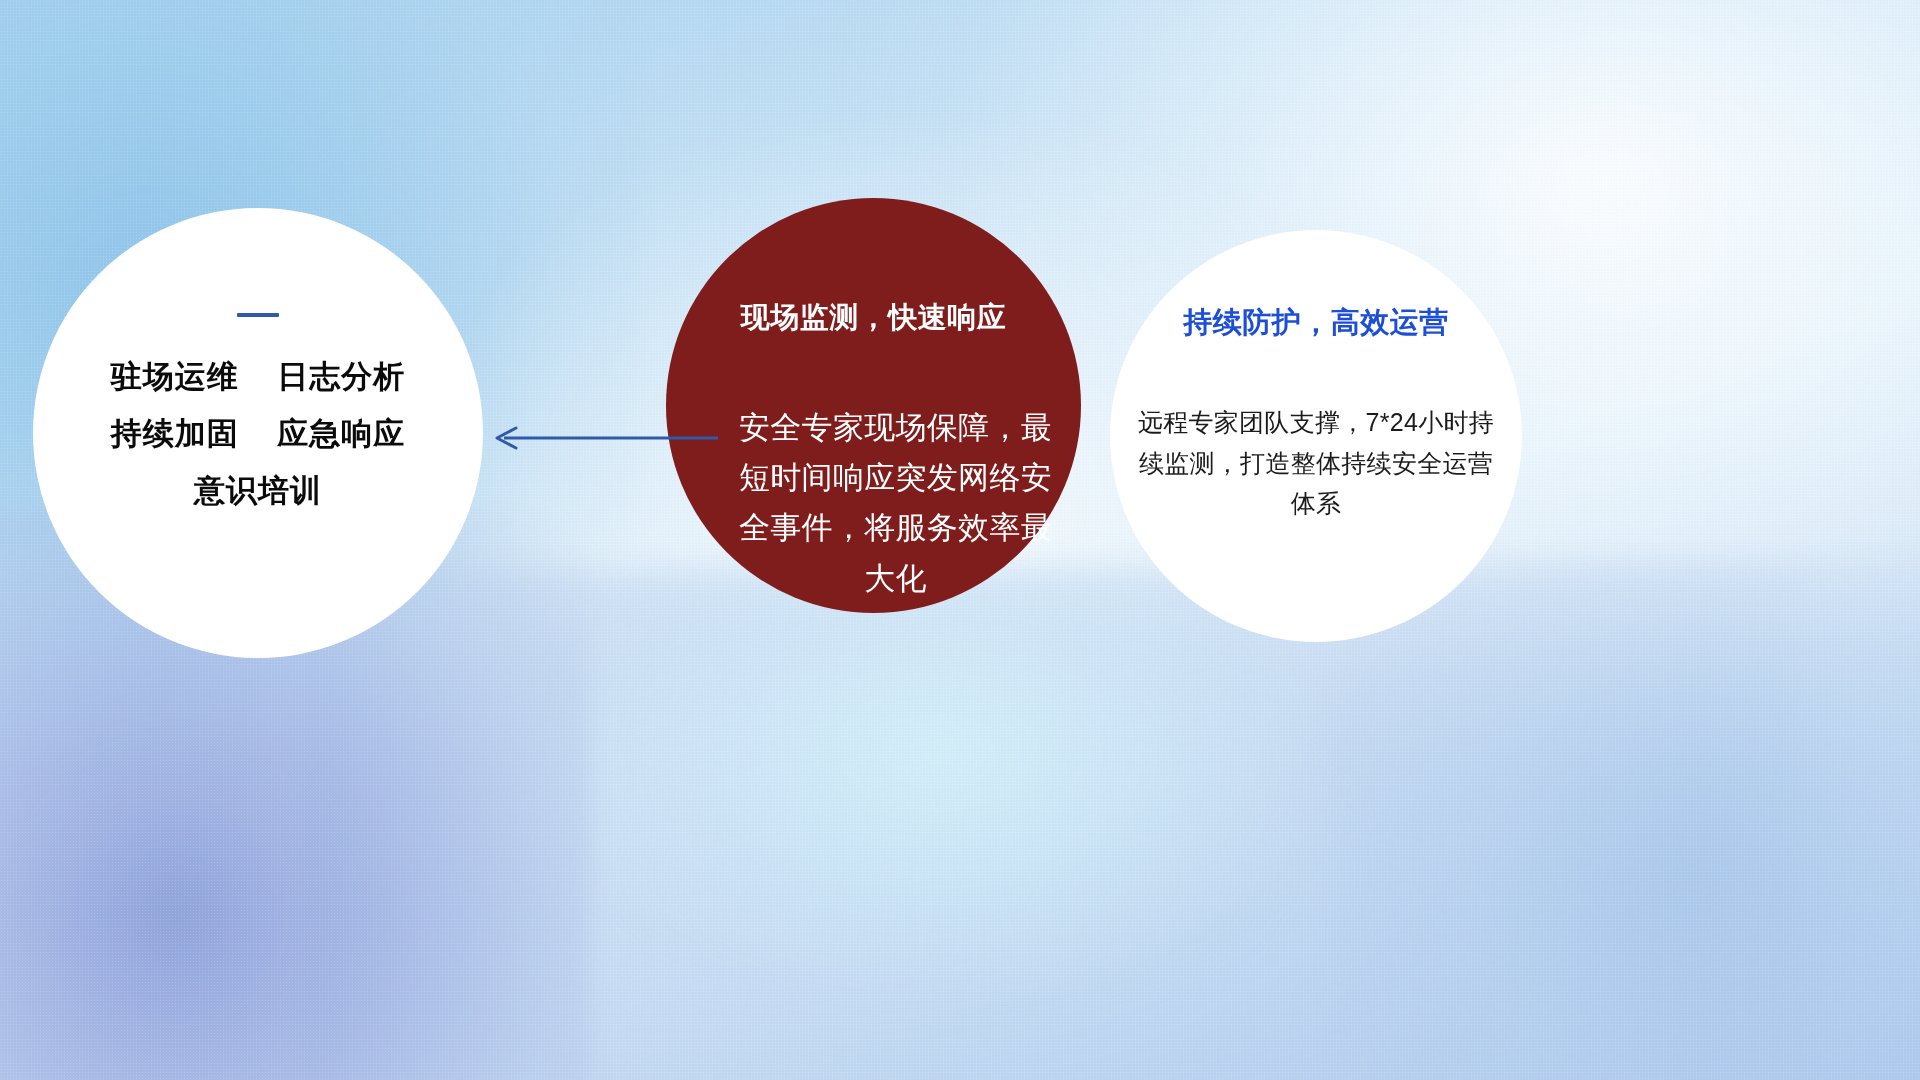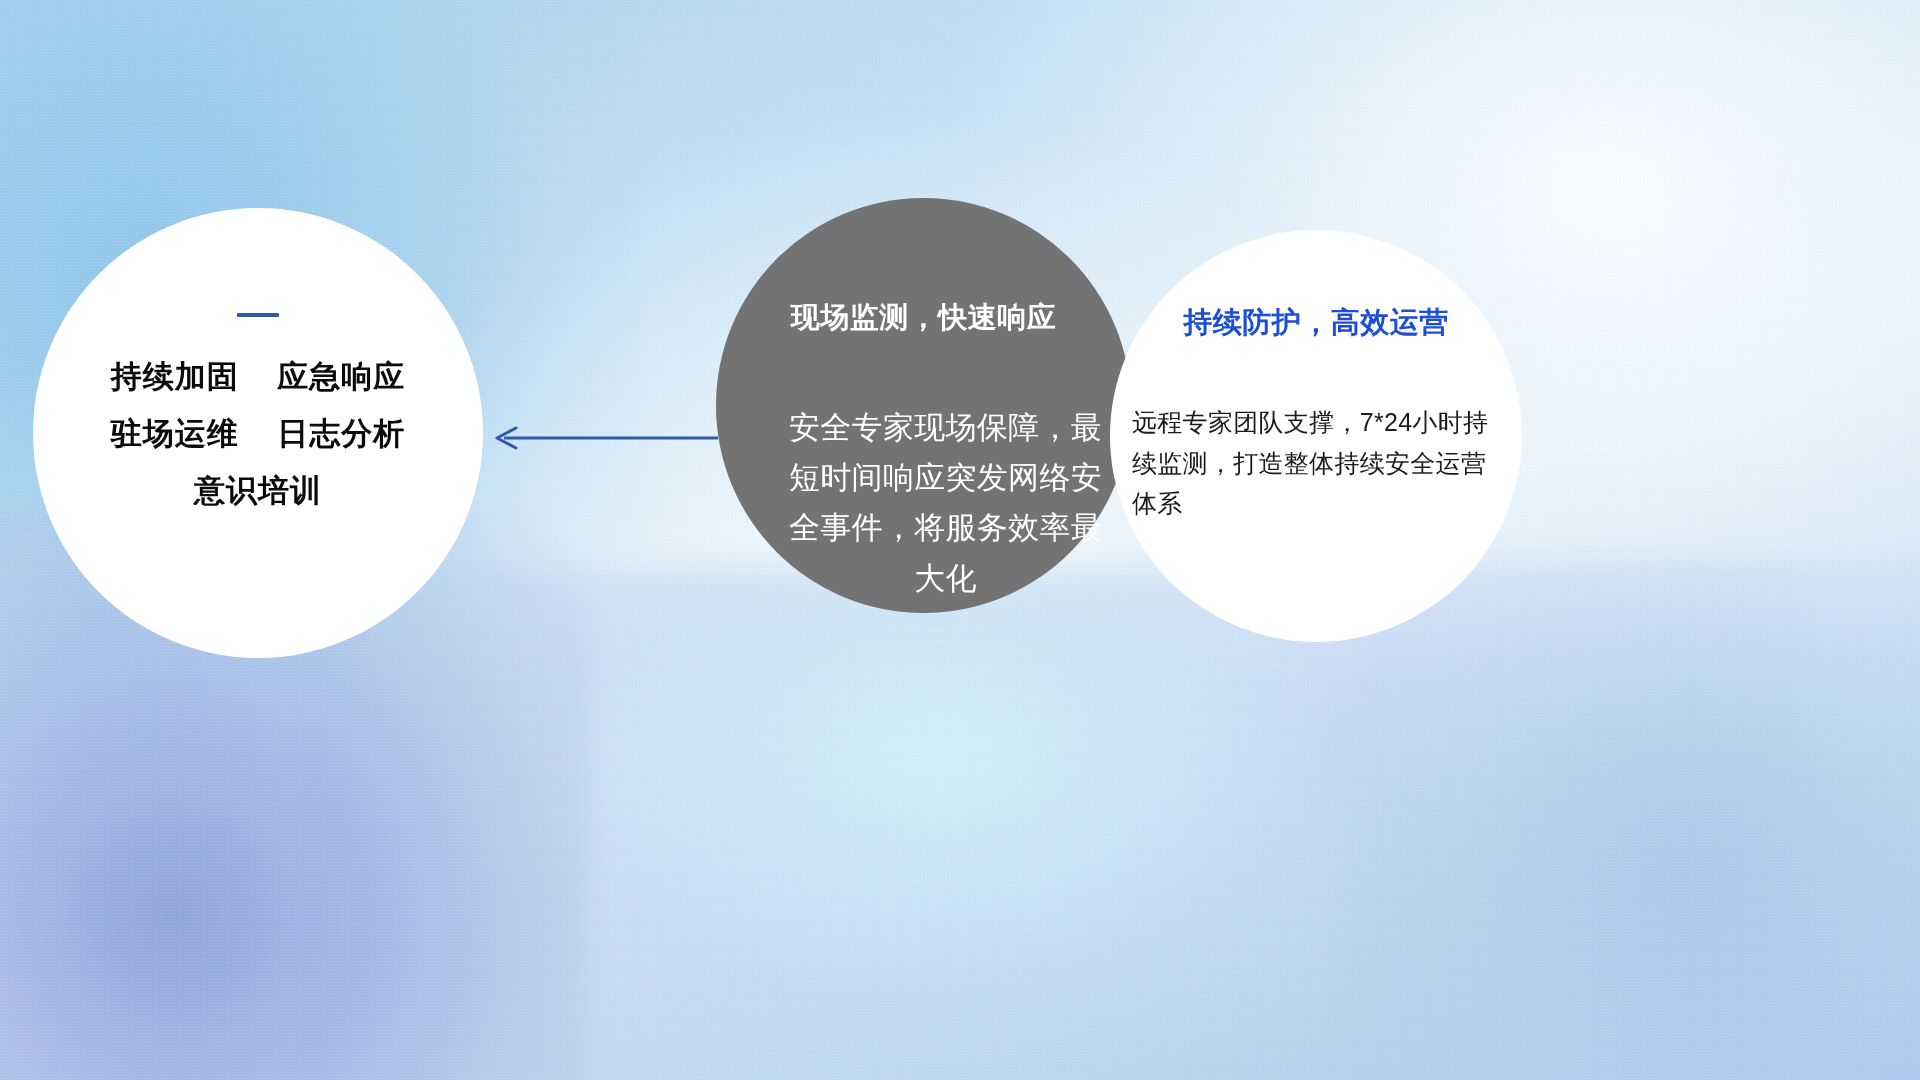--- a/index.html
+++ b/index.html
@@ -174,25 +174,25 @@
     line-height: 1.0;
     margin-bottom: 26px;
     white-space: pre;
   }
   .left-line.last {
     margin-top: 22px;
     margin-bottom: 8px;
   }
 
   #circle-mid {
-    left: 716px;
+    left: 666px;
     top: 198px;
     width: 415px;
     height: 415px;
-    background: #737373;
+    background: #7f1d1d;
     z-index: 4;
     text-decoration: underline;
   }
   #circle-mid .mid-title {
     position: absolute;
     left: 0;
     right: 0;
     top: 100px;
     text-align: center;
     font-size: 29px;
@@ -234,21 +234,21 @@
     white-space: nowrap;
   }
   #circle-right .right-body {
     position: absolute;
     left: 22px;
     right: 22px;
     top: 172px;
     font-size: 25px;
     line-height: 1.62;
     color: #1b1b1b;
-    text-align: left;
+    text-align: center;
     letter-spacing: 0.3px;
   }
 
   
   #arrow {
     position: absolute;
     left: 480px;
     top: 418px;
     width: 240px;
     height: 40px;
@@ -266,22 +266,22 @@
   <div class="bg-glow-center"></div>
   <div class="bg-bottom-haze"></div>
   <div class="bg-teal-wisp"></div>
   <div class="bg-right-cool"></div>
   <div class="bg-periwinkle"></div>
   <div class="bg-dither"></div>
 
   <div class="circle" id="circle-left">
     <div class="inner">
       <div class="left-dash"></div>
+      <div class="left-line">驻场运维    日志分析</div>
       <div class="left-line">持续加固    应急响应</div>
-      <div class="left-line">驻场运维    日志分析</div>
       <div class="left-line last">意识培训</div>
     </div>
   </div>
 
   <div id="arrow">
     <svg width="240" height="40" viewBox="0 0 240 40" xmlns="http://www.w3.org/2000/svg">
       <line x1="238" y1="20" x2="24" y2="20" stroke="#2f5aa8" stroke-width="3"></line>
       <polyline points="36,10 17,20 36,30" fill="none" stroke="#2f5aa8" stroke-width="3" stroke-linecap="round" stroke-linejoin="round"></polyline>
     </svg>
   </div>

